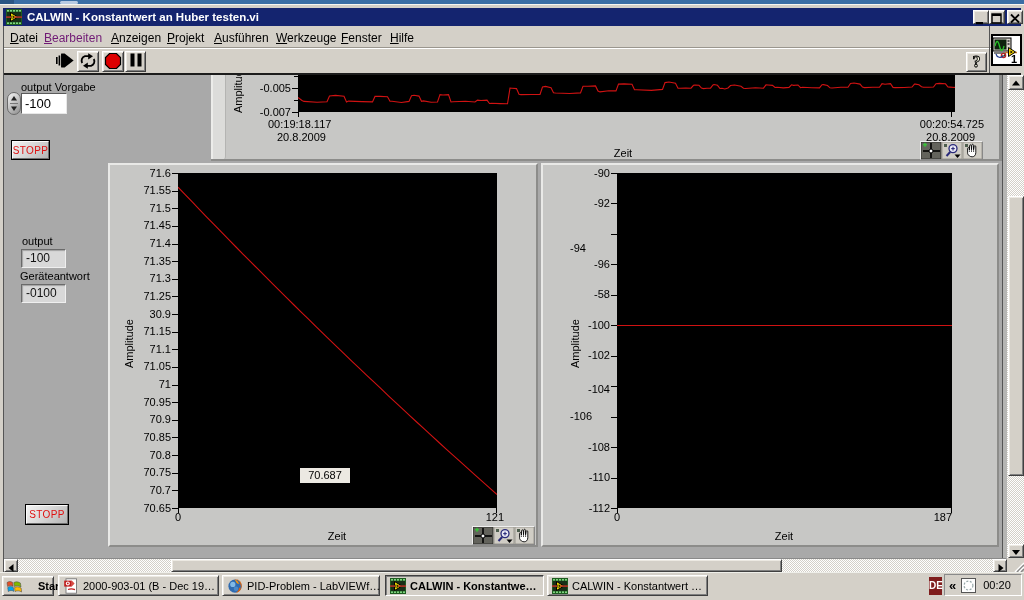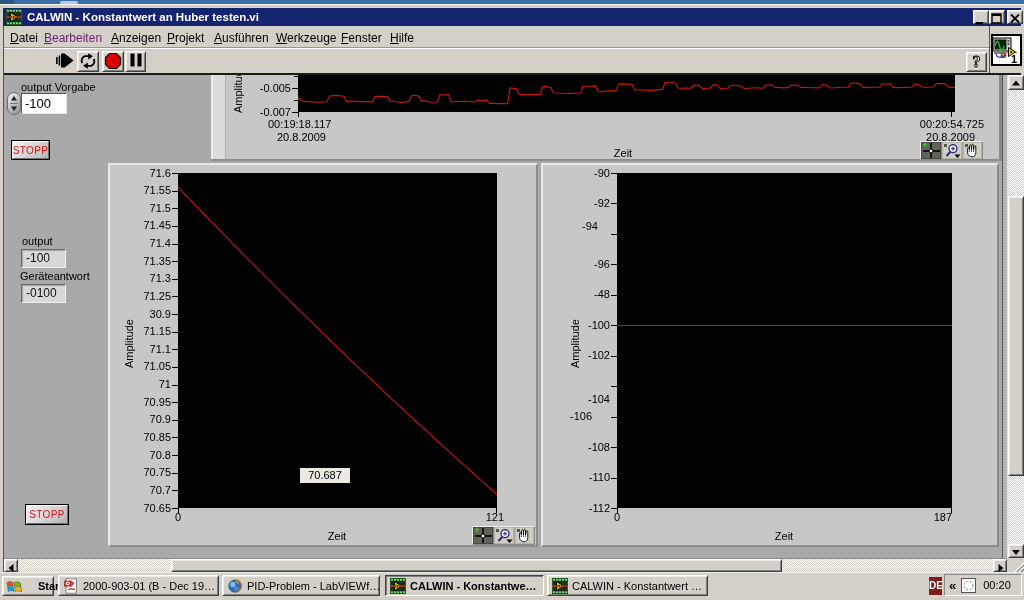--- a/index.html
+++ b/index.html
@@ -235,31 +235,31 @@
 <path d="M48.4 8.4 L48.4 10 M50.5 8.2 L50.5 10 M52.6 8.2 L52.6 10" stroke="#000" stroke-width="0.7" fill="none"></path>
 </g>
 </svg></div>
 <div class="deco" style="left:541px;top:163px;width:458px;height:384px"></div>
 <div class="abs" style="left:617px;top:173px;width:335px;height:335px;background:#000"></div>
 <div class="abs" style="left:617px;top:325px;width:335px;height:1px;background:#d01212"></div>
 <div class="lbl" style="left:570px;top:166.5px;width:40px;text-align:right">-90</div>
 <div class="tick" style="left:611px;top:173px;width:6px;height:1px"></div>
 <div class="lbl" style="left:570px;top:197.0px;width:40px;text-align:right">-92</div>
 <div class="tick" style="left:611px;top:203px;width:6px;height:1px"></div>
-<div class="lbl" style="left:570px;top:220px;width:40px;text-align:center">-94</div>
+<div class="lbl" style="left:570px;top:242px;width:40px;text-align:left">-94</div>
 <div class="tick" style="left:611px;top:234px;width:6px;height:1px"></div>
 <div class="lbl" style="left:570px;top:257.9px;width:40px;text-align:right">-96</div>
 <div class="tick" style="left:611px;top:264px;width:6px;height:1px"></div>
-<div class="lbl" style="left:570px;top:288.3px;width:40px;text-align:right">-48</div>
+<div class="lbl" style="left:570px;top:288.3px;width:40px;text-align:right">-58</div>
 <div class="tick" style="left:611px;top:295px;width:6px;height:1px"></div>
 <div class="lbl" style="left:570px;top:318.8px;width:40px;text-align:right">-100</div>
 <div class="tick" style="left:611px;top:325px;width:6px;height:1px"></div>
 <div class="lbl" style="left:570px;top:349.2px;width:40px;text-align:right">-102</div>
 <div class="tick" style="left:611px;top:356px;width:6px;height:1px"></div>
-<div class="lbl" style="left:570px;top:393px;width:40px;text-align:right">-104</div>
+<div class="lbl" style="left:570px;top:383px;width:40px;text-align:right">-104</div>
 <div class="tick" style="left:611px;top:386px;width:6px;height:1px"></div>
 <div class="lbl" style="left:570px;top:410.1px;width:40px;">-106</div>
 <div class="tick" style="left:611px;top:417px;width:6px;height:1px"></div>
 <div class="lbl" style="left:570px;top:440.6px;width:40px;text-align:right">-108</div>
 <div class="tick" style="left:611px;top:447px;width:6px;height:1px"></div>
 <div class="lbl" style="left:570px;top:471.0px;width:40px;text-align:right">-110</div>
 <div class="tick" style="left:611px;top:478px;width:6px;height:1px"></div>
 <div class="lbl" style="left:570px;top:501.5px;width:40px;text-align:right">-112</div>
 <div class="tick" style="left:611px;top:508px;width:6px;height:1px"></div>
 <div class="tick" style="left:617px;top:508px;width:1px;height:5px"></div>

